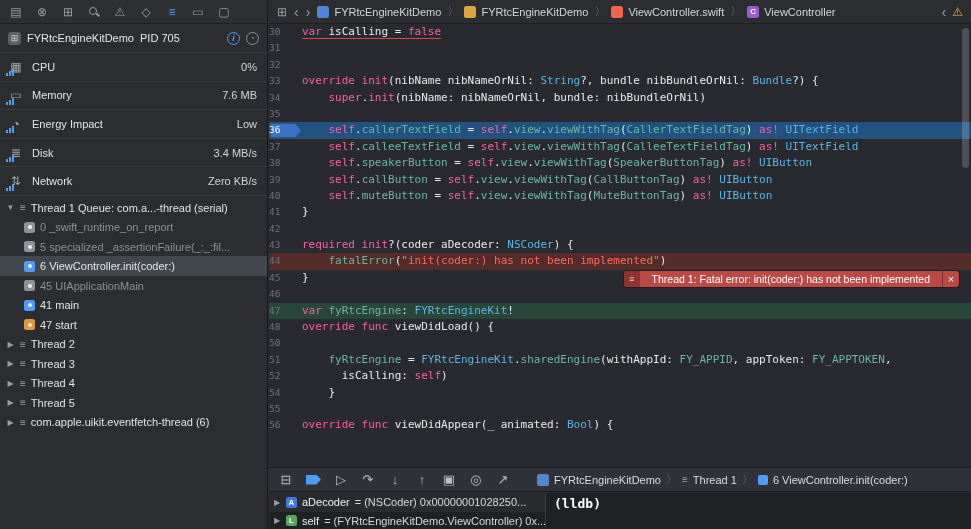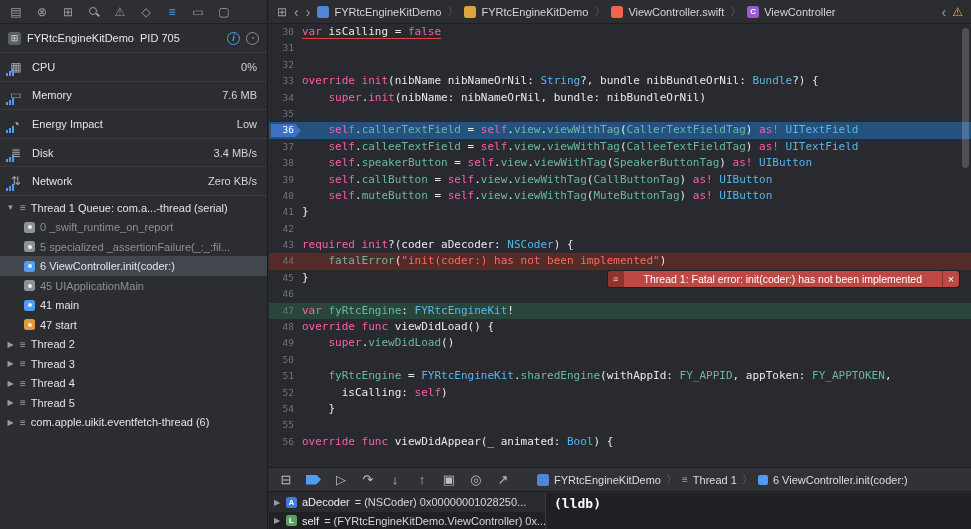--- a/index.html
+++ b/index.html
@@ -60,33 +60,33 @@
   .crumb-sep{color:#7a7c81;font-size:11px}
   .jb-right{margin-left:auto;display:flex;align-items:center;gap:6px}
   .warn-glyph{color:#f3b53f;font-size:12px}
 
   
   .editor{position:absolute;left:0;top:24px;right:0;height:443px;background:#292a30;overflow:hidden}
   .code-line{display:flex;height:16.4px;line-height:16.4px;font-family:"DejaVu Sans Mono",monospace;font-size:11px}
   .code-line.hl-blue{background:#24527f}
   .code-line.hl-red{background:#532b28}
   .code-line.hl-green{background:#28473a}
-  .ln{position:relative;width:33px;flex:0 0 auto;text-align:right;padding-right:8px;color:#70737b;font-size:9.5px}
+  .ln{position:relative;width:33px;flex:0 0 auto;padding-right:8px;color:#70737b;font-size:9.5px}
   .ln.bp{color:#fff}
   .ln.bp::before{content:"";position:absolute;left:2px;top:1.5px;right:1px;bottom:1.5px;background:#3e71c4;
                  clip-path:polygon(0 0,80% 0,100% 50%,80% 100%,0 100%);z-index:0}
   .ln span{position:relative;z-index:1}
   .code{white-space:pre;color:#e9e9ea}
   .tk-k{color:#fc5fa3}.tk-t{color:#56b6e8}.tk-m{color:#67b7a4}.tk-s{color:#fc6a5d}.tk-c{color:#6da548}.tk-p{color:#e9e9ea}
   .uline{border-bottom:1px solid #e0443e}
   .banner{position:absolute;right:12px;height:16px;display:flex;align-items:center;background:#bc4943;border-radius:3px;
           font-size:10.5px;color:#fff;z-index:5;box-shadow:0 0 0 1px rgba(0,0,0,.25)}
   .b-icon{width:16px;height:16px;display:inline-flex;align-items:center;justify-content:center;background:#8f332e;
           border-radius:3px 0 0 3px;font-size:9px;color:#f3c9c6}
-  .b-text{padding:0 20px;white-space:nowrap}
+  .b-text{padding:0 12px;white-space:nowrap}
   .b-close{width:17px;height:16px;display:inline-flex;align-items:center;justify-content:center;border-left:1px solid rgba(0,0,0,.3);
            font-size:11px;color:#fff;cursor:default}
   .scroll-thumb{position:absolute;right:2px;top:4px;width:7px;height:140px;border-radius:3.5px;background:rgba(255,255,255,.18)}
 
   
   .debugbar{position:absolute;left:0;top:467px;right:0;height:25px;background:#313237;border-top:1px solid #1c1d1f;
             border-bottom:1px solid #1c1d1f;display:flex;align-items:center;gap:13px;padding:0 10px;color:#bcbec2}
   .db-ic{font-size:13px;display:inline-flex;align-items:center;justify-content:center;min-width:14px}
   .css-bp-arrow{width:15px;height:10px;background:#4f9cf7;clip-path:polygon(0 0,68% 0,100% 50%,68% 100%,0 100%)}
   .db-crumbs{margin-left:14px;display:flex;align-items:center;gap:5px;white-space:nowrap;overflow:hidden;color:#dcdde0}
@@ -342,24 +342,20 @@
         </div>
         <div class="code-line hl-green">
           <span class="ln"><span>47</span></span>
           <span class="code"><span class="tk-k">var</span><span class="tk-p"> </span><span class="tk-m">fyRtcEngine</span><span class="tk-p">: </span><span class="tk-t">FYRtcEngineKit</span><span class="tk-p">!</span></span>
         </div>
         <div class="code-line">
           <span class="ln"><span>48</span></span>
           <span class="code"><span class="tk-k">override</span><span class="tk-p"> </span><span class="tk-k">func</span><span class="tk-p"> viewDidLoad() {</span></span>
         </div>
         <div class="code-line">
-          <span class="ln"><span>49</span></span>
-          <span class="code"><span class="tk-p">    </span><span class="tk-k">super</span><span class="tk-p">.</span><span class="tk-m">viewDidLoad</span><span class="tk-p">()</span></span>
-        </div>
-        <div class="code-line">
           <span class="ln"><span>50</span></span>
           <span class="code"></span>
         </div>
         <div class="code-line">
           <span class="ln"><span>51</span></span>
           <span class="code"><span class="tk-p">    </span><span class="tk-m">fyRtcEngine</span><span class="tk-p"> = </span><span class="tk-t">FYRtcEngineKit</span><span class="tk-p">.</span><span class="tk-m">sharedEngine</span><span class="tk-p">(withAppId: </span><span class="tk-m">FY_APPID</span><span class="tk-p">, appToken: </span><span class="tk-m">FY_APPTOKEN</span><span class="tk-p">,</span></span>
         </div>
         <div class="code-line">
           <span class="ln"><span>52</span></span>
           <span class="code"><span class="tk-p">      isCalling: </span><span class="tk-k">self</span><span class="tk-p">)</span></span>

